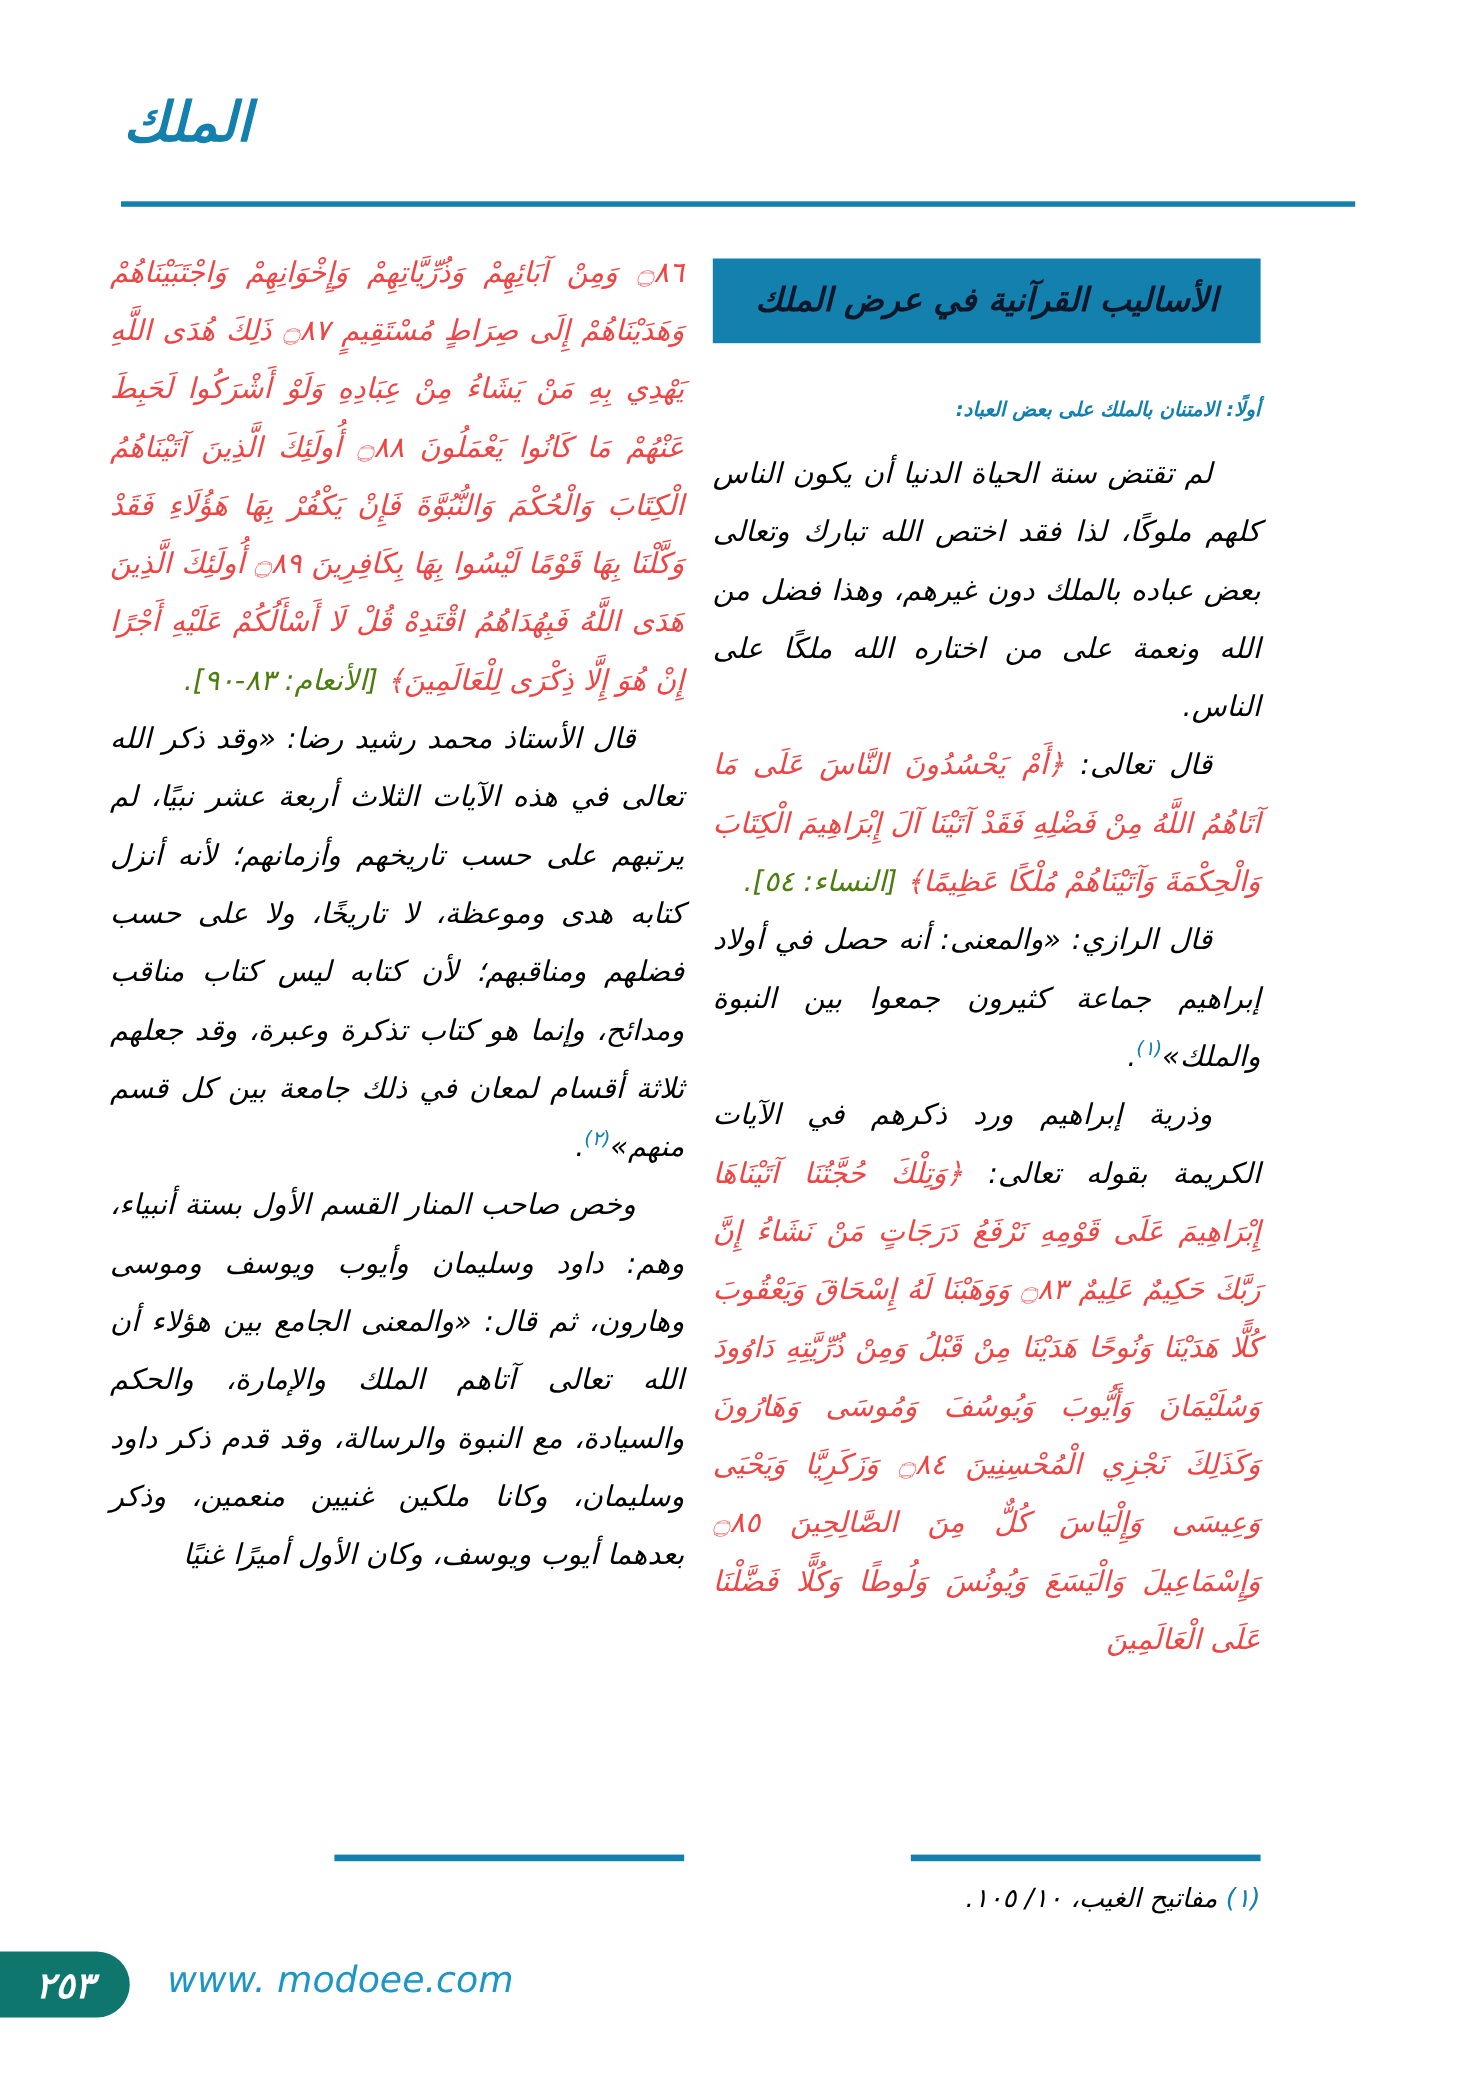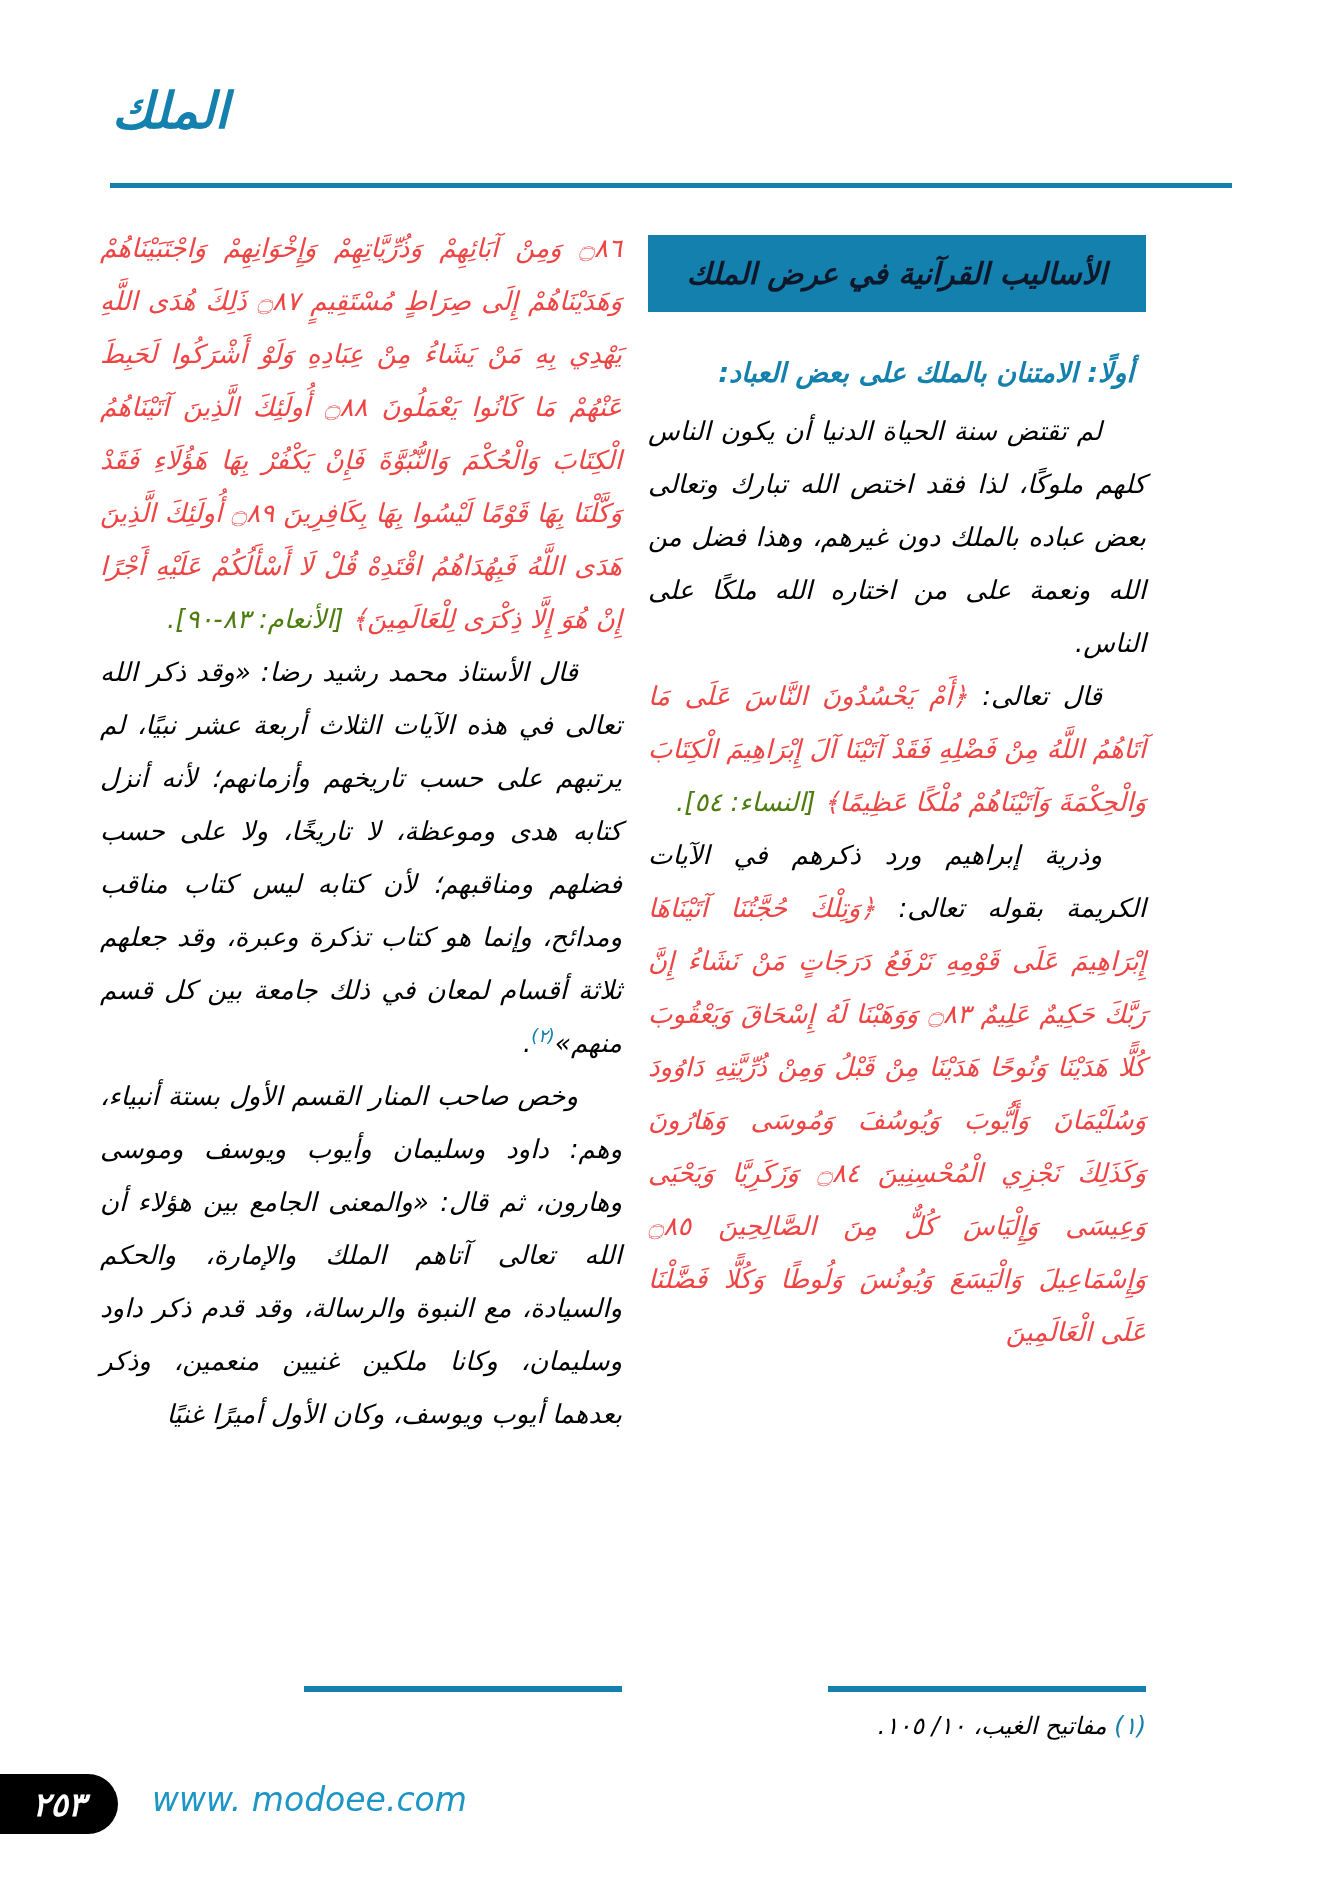--- a/index.html
+++ b/index.html
@@ -8,52 +8,53 @@
   .page-title{position:absolute;left:112px;top:82px;font-size:50px;font-weight:bold;
         color:#1480ad;direction:rtl;}
   .title-rule{position:absolute;left:110px;top:183px;width:1122px;height:5px;background:#1480ad;}
 
   .col{position:absolute;direction:rtl;text-align:justify;color:#000;}
   .col-right{left:648px;top:235px;width:498px;}
   .col-left{left:100px;top:222px;width:522px;}
 
   .headerbox{background:#1480ad;color:#0f172a;height:77px;display:flex;align-items:center;
         justify-content:center;font-size:30px;font-weight:bold;margin-bottom:34px;}
-  .subhead{color:#1480ad;font-weight:bold;font-size:27px;line-height:53px;margin:0 12px 6px 0;}
+  .subhead{color:#1480ad;font-weight:bold;font-size:18px;line-height:53px;margin:0 0 6px 0;}
   .para{font-size:26px;line-height:53px;margin:0;}
   .indent{text-indent:44px;}
   .quran{color:#ef4444;margin-top:32px;}
   .ref{color:#4d7c0f;}
   .fnmark{color:#1480ad;font-size:18px;vertical-align:super;line-height:0;}
 
   .fn{position:absolute;direction:rtl;}
   .fn-rule{width:318px;height:6px;background:#1480ad;margin-bottom:14px;}
   .fn-text{margin:0;font-size:24px;line-height:40px;color:#000;}
   .fn-num{color:#1480ad;}
 
-  .badge{position:absolute;left:0;top:1774px;width:118px;height:60px;background:#000000;
+  .badge{position:absolute;left:0;top:1774px;width:118px;height:60px;background:#0f766e;
         border-radius:0 30px 30px 0;display:flex;align-items:center;justify-content:center;
         color:#fff;font-size:33px;font-weight:bold;}
   .site{position:absolute;left:152px;top:1780px;font-size:33px;color:#1d95c5;direction:ltr;}
 </style>
 </head>
 <body>
 
 <div class="page">
 
   <div class="page-title">الملك</div>
   <div class="title-rule"></div>
 
   <div class="col col-right">
     <div class="headerbox">
       <span>الأساليب القرآنية في عرض الملك</span>
     </div>
     <p class="subhead">أولًا: الامتنان بالملك على بعض العباد:</p>
     <p class="para indent">لم تقتض سنة الحياة الدنيا أن يكون الناس كلهم ملوكًا، لذا فقد اختص الله تبارك وتعالى بعض عباده بالملك دون غيرهم، وهذا فضل من الله ونعمة على من اختاره الله ملكًا على الناس.</p>
     <p class="para indent"><span>قال تعالى: </span><span class="quran">﴿أَمْ يَحْسُدُونَ النَّاسَ عَلَى مَا آتَاهُمُ اللَّهُ مِنْ فَضْلِهِ فَقَدْ آتَيْنَا آلَ إِبْرَاهِيمَ الْكِتَابَ وَالْحِكْمَةَ وَآتَيْنَاهُمْ مُلْكًا عَظِيمًا﴾ </span><span class="ref">[النساء: ٥٤].</span></p>
+    <p class="para indent"><span>قال الرازي: «والمعنى: أنه حصل في أولاد إبراهيم جماعة كثيرون جمعوا بين النبوة والملك»</span><span class="fnmark">(١)</span><span>.</span></p>
     <p class="para indent"><span>وذرية إبراهيم ورد ذكرهم في الآيات الكريمة بقوله تعالى: </span><span class="quran">﴿وَتِلْكَ حُجَّتُنَا آتَيْنَاهَا إِبْرَاهِيمَ عَلَى قَوْمِهِ نَرْفَعُ دَرَجَاتٍ مَنْ نَشَاءُ إِنَّ رَبَّكَ حَكِيمٌ عَلِيمٌ ۝٨٣ وَوَهَبْنَا لَهُ إِسْحَاقَ وَيَعْقُوبَ كُلًّا هَدَيْنَا وَنُوحًا هَدَيْنَا مِنْ قَبْلُ وَمِنْ ذُرِّيَّتِهِ دَاوُودَ وَسُلَيْمَانَ وَأَيُّوبَ وَيُوسُفَ وَمُوسَى وَهَارُونَ وَكَذَلِكَ نَجْزِي الْمُحْسِنِينَ ۝٨٤ وَزَكَرِيَّا وَيَحْيَى وَعِيسَى وَإِلْيَاسَ كُلٌّ مِنَ الصَّالِحِينَ ۝٨٥ وَإِسْمَاعِيلَ وَالْيَسَعَ وَيُونُسَ وَلُوطًا وَكُلًّا فَضَّلْنَا عَلَى الْعَالَمِينَ</span></p>
   </div>
 
   <div class="col col-left">
     <p class="para"><span class="quran">۝٨٦ وَمِنْ آبَائِهِمْ وَذُرِّيَّاتِهِمْ وَإِخْوَانِهِمْ وَاجْتَبَيْنَاهُمْ وَهَدَيْنَاهُمْ إِلَى صِرَاطٍ مُسْتَقِيمٍ ۝٨٧ ذَلِكَ هُدَى اللَّهِ يَهْدِي بِهِ مَنْ يَشَاءُ مِنْ عِبَادِهِ وَلَوْ أَشْرَكُوا لَحَبِطَ عَنْهُمْ مَا كَانُوا يَعْمَلُونَ ۝٨٨ أُولَئِكَ الَّذِينَ آتَيْنَاهُمُ الْكِتَابَ وَالْحُكْمَ وَالنُّبُوَّةَ فَإِنْ يَكْفُرْ بِهَا هَؤُلَاءِ فَقَدْ وَكَّلْنَا بِهَا قَوْمًا لَيْسُوا بِهَا بِكَافِرِينَ ۝٨٩ أُولَئِكَ الَّذِينَ هَدَى اللَّهُ فَبِهُدَاهُمُ اقْتَدِهْ قُلْ لَا أَسْأَلُكُمْ عَلَيْهِ أَجْرًا إِنْ هُوَ إِلَّا ذِكْرَى لِلْعَالَمِينَ﴾ </span><span class="ref">[الأنعام: ٨٣-٩٠].</span></p>
     <p class="para indent"><span>قال الأستاذ محمد رشيد رضا: «وقد ذكر الله تعالى في هذه الآيات الثلاث أربعة عشر نبيًا، لم يرتبهم على حسب تاريخهم وأزمانهم؛ لأنه أنزل كتابه هدى وموعظة، لا تاريخًا، ولا على حسب فضلهم ومناقبهم؛ لأن كتابه ليس كتاب مناقب ومدائح، وإنما هو كتاب تذكرة وعبرة، وقد جعلهم ثلاثة أقسام لمعان في ذلك جامعة بين كل قسم منهم»</span><span class="fnmark">(٢)</span><span>.</span></p>
     <p class="para indent">وخص صاحب المنار القسم الأول بستة أنبياء، وهم: داود وسليمان وأيوب ويوسف وموسى وهارون، ثم قال: «والمعنى الجامع بين هؤلاء أن الله تعالى آتاهم الملك والإمارة، والحكم والسيادة، مع النبوة والرسالة، وقد قدم ذكر داود وسليمان، وكانا ملكين غنيين منعمين، وذكر بعدهما أيوب ويوسف، وكان الأول أميرًا غنيًا</p>
   </div>
 
   <div class="fn" style="left:648px;top:1686px;width:498px;">

